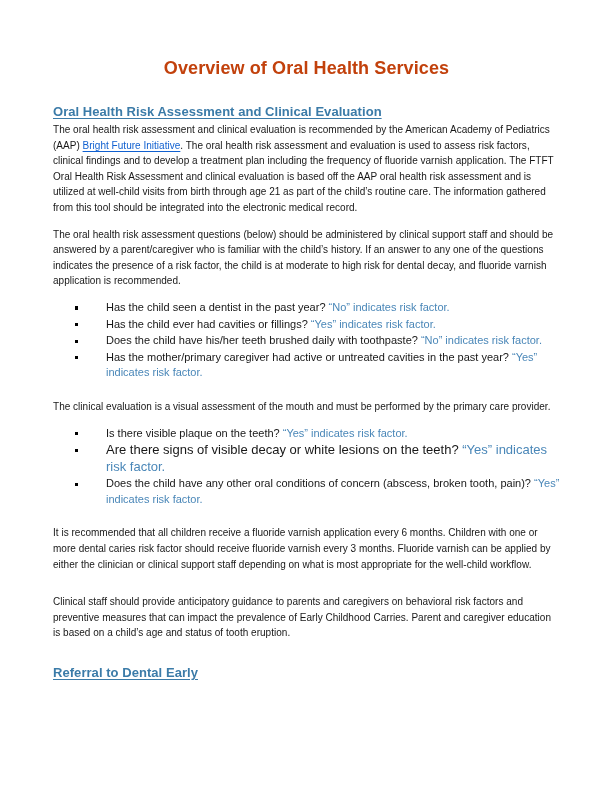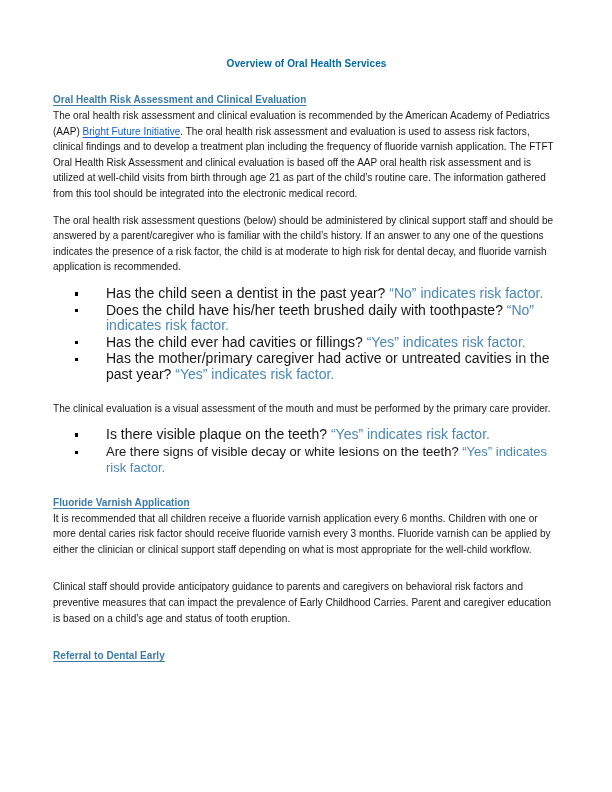--- a/index.html
+++ b/index.html
@@ -18,29 +18,29 @@
     position: relative;
     width: 612px;
     height: 792px;
     box-sizing: border-box;
     padding: 50px 52px 40px 53px;
     background: #ffffff;
     overflow: hidden;
   }
   .doc-title {
     text-align: center;
-    font-size: 10px;
+    font-size: 18px;
     font-weight: bold;
-    color: #0369a1;
+    color: #c2410c;
     letter-spacing: 0.1px;
     margin: 8px 0 22px 0;
     line-height: 1.2;
   }
   .section-heading {
-    font-size: 10px;
+    font-size: 13px;
     font-weight: bold;
     color: #3b7ba8;
     text-decoration: underline;
     text-underline-offset: 2px;
     margin: 0 0 1px 0;
     line-height: 1.5;
     letter-spacing: 0.05px;
   }
   .para {
     font-size: 10px;
@@ -61,21 +61,21 @@
     text-underline-offset: 1.5px;
     cursor: pointer;
   }
   ul.bullets {
     list-style: none;
     margin: 0 0 0 0;
     padding: 0;
   }
   ul.bullets li {
     position: relative;
-    font-size: 14px;
+    font-size: 11px;
     line-height: 15.6px;
     color: #171717;
     padding-left: 53px;
     margin: 0 0 1px 0;
   }
   ul.bullets li::before {
     content: "";
     position: absolute;
     left: 22px;
     top: 6.4px;
@@ -101,39 +101,39 @@
 
   <div class="heading-block">
     <div class="section-heading">Oral Health Risk Assessment and Clinical Evaluation</div>
 
     <p class="para"><span>The oral health risk assessment and clinical evaluation is recommended by the American Academy of Pediatrics (AAP) </span><a class="link">Bright Future Initiative</a><span>. The oral health risk assessment and evaluation is used to assess risk factors, clinical findings and to develop a treatment plan including the frequency of fluoride varnish application. The FTFT Oral Health Risk Assessment and clinical evaluation is based off the AAP oral health risk assessment and is utilized at well-child visits from birth through age 21 as part of the child’s routine care. The information gathered from this tool should be integrated into the electronic medical record.</span></p>
 
     <p class="para">The oral health risk assessment questions (below) should be administered by clinical support staff and should be answered by a parent/caregiver who is familiar with the child’s history. If an answer to any one of the questions indicates the presence of a risk factor, the child is at moderate to high risk for dental decay, and fluoride varnish application is recommended.</p>
 
     <ul class="bullets">
       <li><span>Has the child seen a dentist in the past year? </span><span class="accent">“No” indicates risk factor.</span></li>
+      <li><span>Has the child ever had cavities or fillings? </span><span class="accent">“Yes” indicates risk factor.</span></li>
       <li><span>Does the child have his/her teeth brushed daily with toothpaste? </span><span class="accent">“No” indicates risk factor.</span></li>
-      <li><span>Has the child ever had cavities or fillings? </span><span class="accent">“Yes” indicates risk factor.</span></li>
       <li><span>Has the mother/primary caregiver had active or untreated cavities in the past year? </span><span class="accent">“Yes” indicates risk factor.</span></li>
     </ul>
 
     <div class="gap-lg"></div>
 
     <p class="para">The clinical evaluation is a visual assessment of the mouth and must be performed by the primary care provider.</p>
 
     <ul class="bullets">
       <li><span>Is there visible plaque on the teeth? </span><span class="accent">“Yes” indicates risk factor.</span></li>
       <li class="big"><span>Are there signs of visible decay or white lesions on the teeth? </span><span class="accent">“Yes” indicates risk factor.</span></li>
+      <li><span>Does the child have any other oral conditions of concern (abscess, broken tooth, pain)? </span><span class="accent">“Yes” indicates risk factor.</span></li>
     </ul>
   </div>
 
   <div class="gap-lg"></div>
 
   <div class="heading-block">
-    <div class="section-heading">Fluoride Varnish Application</div>
 
     <p class="para">It is recommended that all children receive a fluoride varnish application every 6 months. Children with one or more dental caries risk factor should receive fluoride varnish every 3 months. Fluoride varnish can be applied by either the clinician or clinical support staff depending on what is most appropriate for the well-child workflow.</p>
 
   </div>
 
   <div class="gap-sm"></div>
 
   <div class="heading-block">
 
     <p class="para">Clinical staff should provide anticipatory guidance to parents and caregivers on behavioral risk factors and preventive measures that can impact the prevalence of Early Childhood Carries. Parent and caregiver education is based on a child’s age and status of tooth eruption.</p>

